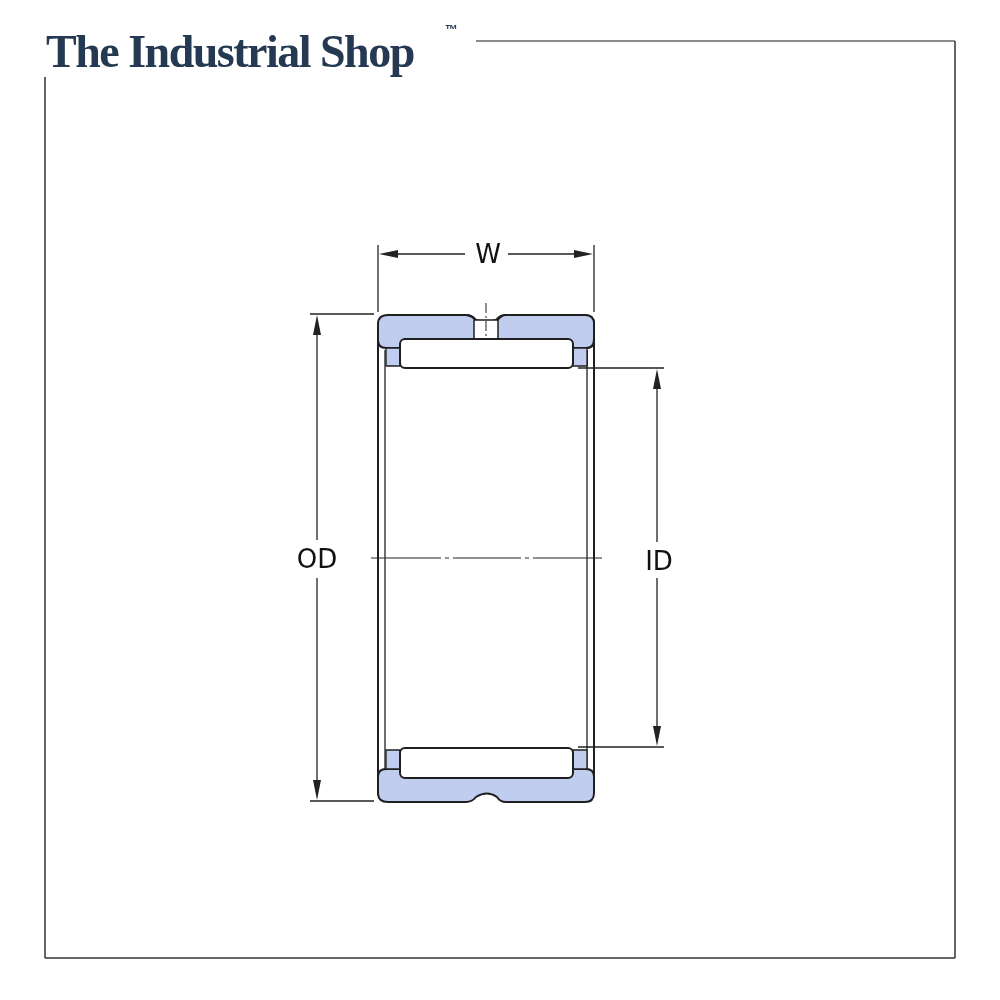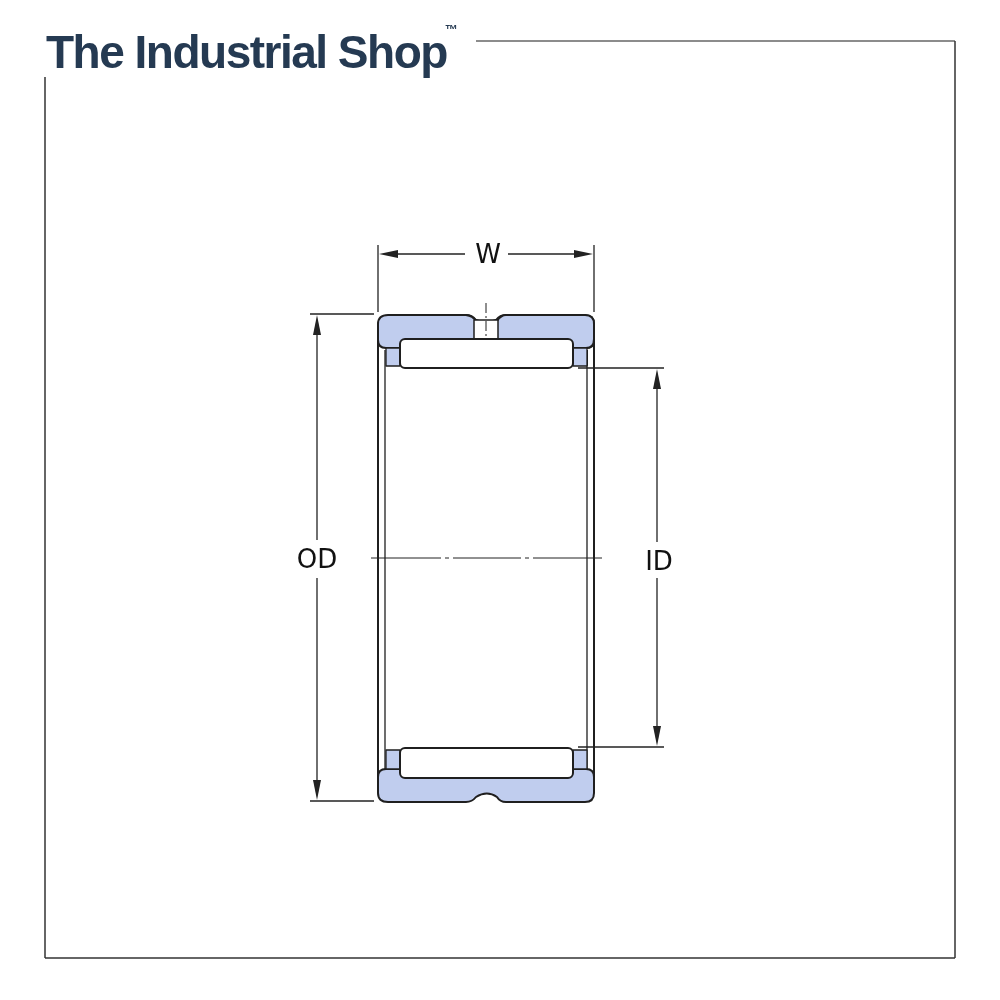--- a/index.html
+++ b/index.html
@@ -1,19 +1,19 @@
 <!DOCTYPE html>
 <html><head>
 <meta charset="utf-8">
 <style>
   html, body { margin: 0; padding: 0; background: #ffffff; }
   body { width: 1000px; height: 1000px; position: relative; overflow: hidden; }
   .logo {
     position: absolute; left: 46px; top: 22px;
-    font-family: Liberation Sans, sans-serif; font-weight: bold;
+    font-family: Liberation Serif, serif; font-weight: bold;
     font-size: 46px; color: #253a52; letter-spacing: -1.5px; line-height: 60px;
     white-space: nowrap;
   }
   .tm {
     position: absolute; left: 445px; top: 22px;
     font-family: "Liberation Sans", sans-serif; font-weight: bold;
     font-size: 13px; color: #253a52;
   }
   svg.drawing { position: absolute; left: 0; top: 0; }
   .dimlabel { font-family: "DejaVu Sans", sans-serif; font-size: 26px; fill: #111; }

